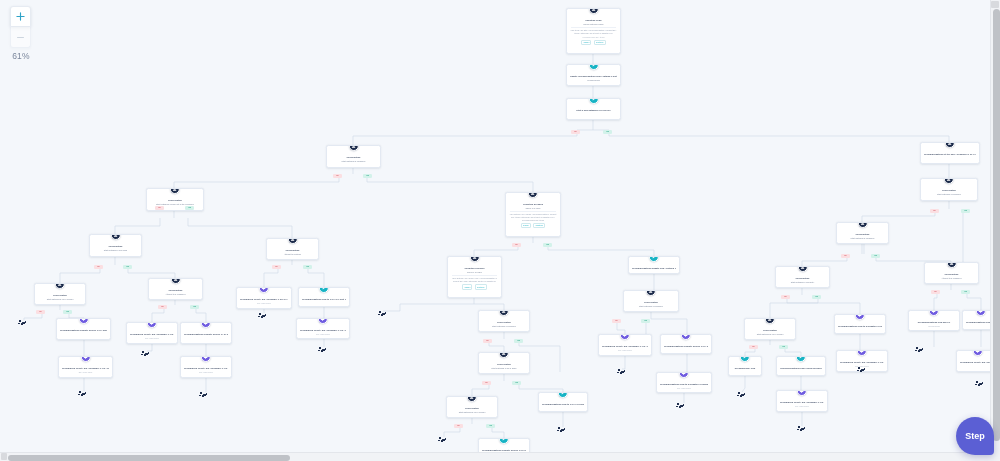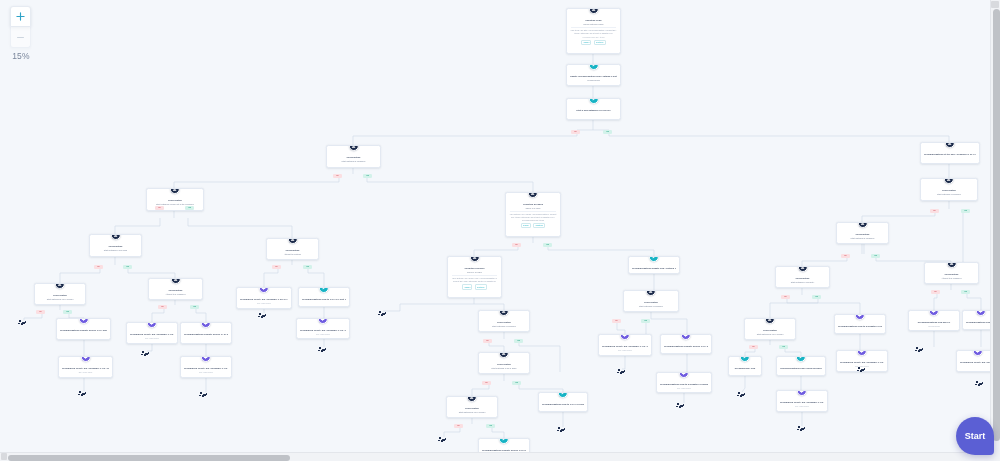--- a/index.html
+++ b/index.html
@@ -949,25 +949,25 @@
     <div class="zbtn plus">
       <svg viewBox="0 0 12 12">
         <path d="M6 1.2 V10.8 M1.2 6 H10.8" stroke="#2fa3c7" stroke-width="1.5" stroke-linecap="round"></path>
       </svg>
     </div>
     <div class="zbtn minus">
       <svg viewBox="0 0 12 12">
         <path d="M2 6 H10" stroke="#aebbc9" stroke-width="1.4" stroke-linecap="round"></path>
       </svg>
     </div>
-    <div id="zoomlvl">15%</div>
+    <div id="zoomlvl">61%</div>
   </div>
 
   <div id="help">
-    <span>Start</span>
+    <span>Step</span>
   </div>
 
   <div id="vscroll">
     <div id="vcorner"></div>
     <div id="vthumb"></div>
   </div>
   <div id="hscroll">
     <div id="hcorner"></div>
     <div id="hthumb"></div>
   </div>

